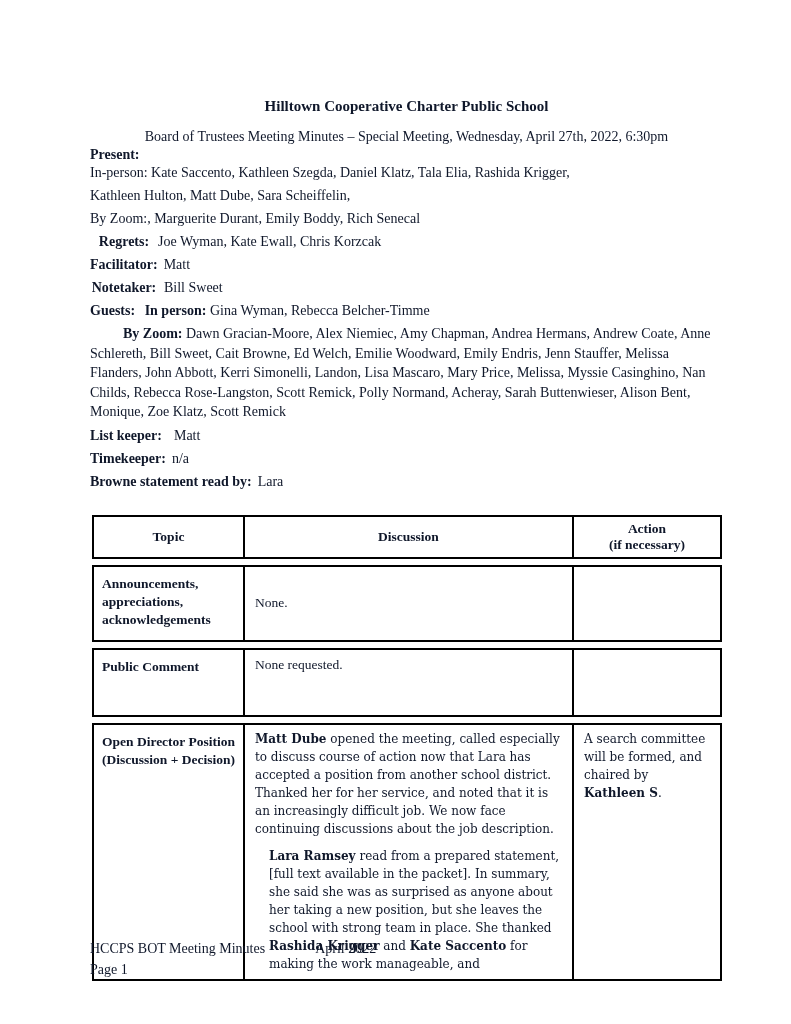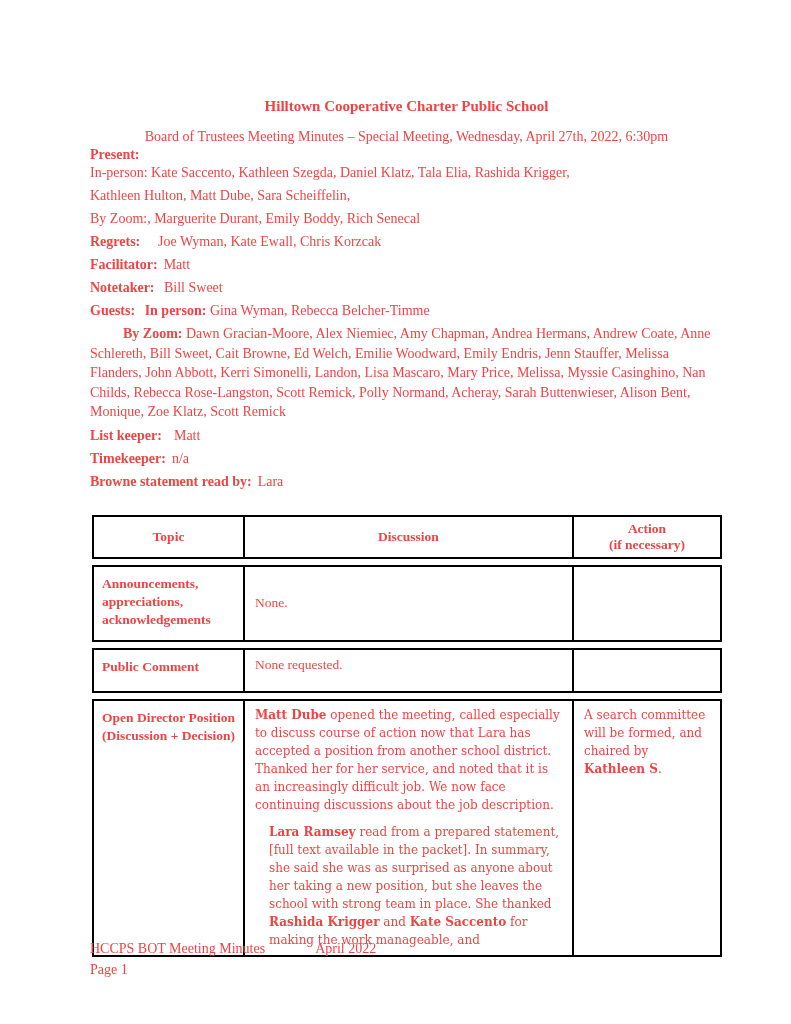--- a/index.html
+++ b/index.html
@@ -1,21 +1,21 @@
 <!DOCTYPE html>
 <html><head>
 <meta charset="utf-8">
 <style>
   html, body { margin: 0; padding: 0; background: #ffffff; }
   .page {
     position: relative;
     width: 791px;
     height: 1024px;
     background: #ffffff;
-    color: #ef4444;
+    color: #0f172a;
     font-family: "Liberation Serif", serif;
     font-size: 14px;
     overflow: hidden;
   }
   .doc { position: absolute; left: 90px; top: 98px; width: 633px; }
 
   .title {
     text-align: center;
     font-weight: bold;
     font-size: 15px;
@@ -25,21 +25,21 @@
     text-align: center;
     font-size: 14px;
     margin: 0 0 2px 0;
   }
 
   .meta-line { line-height: 19px; margin: 0 0 4px 0; }
   .b, .lbl { font-weight: bold; }
   .flex-line { display: flex; flex-direction: column; }
   .lbl-fixed { flex: none; width: 95px; font-weight: bold; }
   .val-lines div { line-height: 19px; margin-bottom: 4px; }
-  .lbl-w68 { display: inline-block; min-width: 68px; font-weight: bold; }
+  .lbl-w68 { display: inline-block; min-width: 68px; font-weight: bold; text-align: center; }
   .gap6  { margin-left: 6px; }
   .gap12 { margin-left: 12px; }
 
   .byzoom {
     line-height: 19.5px;
     margin: 2px 0 4px 0;
     text-indent: 33px;
   }
 
   table.minutes {
@@ -78,21 +78,21 @@
     white-space: pre-line;
   }
   td.disc, td.action {
     font-size: 13.5px;
     vertical-align: top;
     padding: 6px 10px;
     line-height: 18px;
   }
   tr.r1 td { height: 77px; margin-left: 23px; }
   tr.r1 td.disc { vertical-align: middle; }
-  tr.r2 td { height: 45px; }
+  tr.r2 td { height: 69px; }
   tr.r3 td { height: 228px; }
   tr.r3 td.disc, tr.r3 td.action {
     font-family: "DejaVu Serif", serif;
     font-size: 12px;
     line-height: 18px;
     padding-top: 5px;
   }
   .para { margin: 0 0 9px 0; }
   .para:last-child { margin-bottom: 0; margin-left: 14px; }
 

